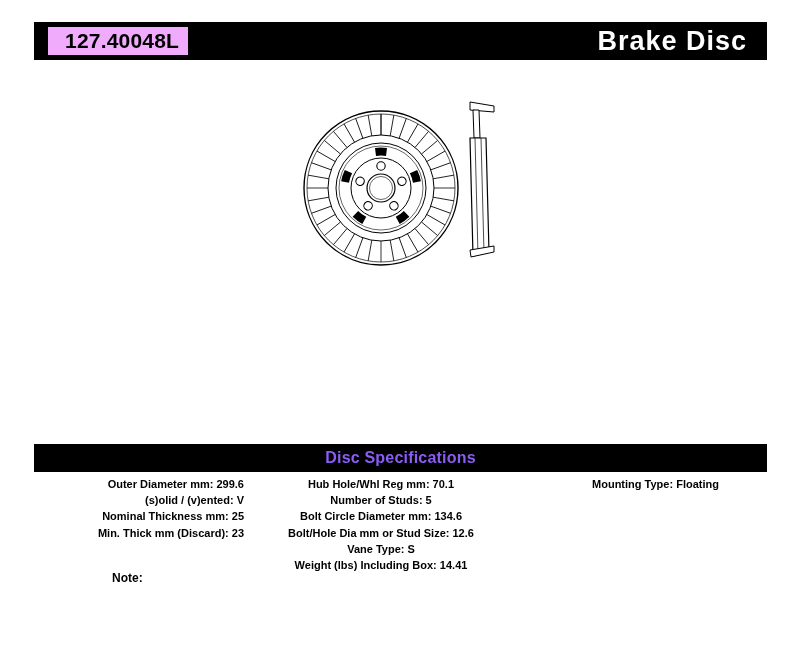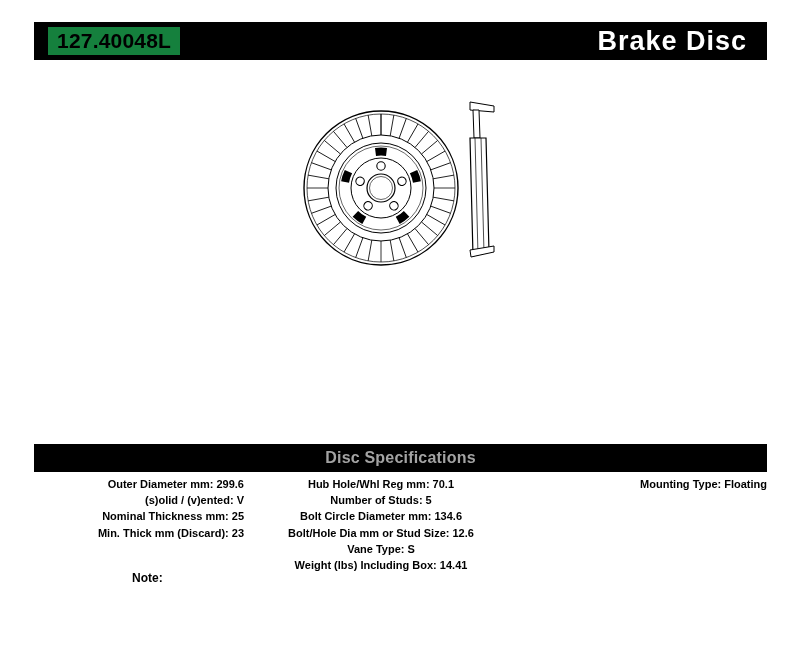--- a/index.html
+++ b/index.html
@@ -31,26 +31,26 @@
     width: 733px;
     height: 38px;
     background: #000000;
     display: flex;
     align-items: center;
     justify-content: space-between;
     box-sizing: border-box;
     padding: 0 14px;
   }
   .header-left {
-    background: #15803d;
+    background: #f0abfc;
     color: #000000;
     font-size: 21px;
     font-weight: bold;
     letter-spacing: 0.2px;
-    padding: 3px 9px 4px 9px;
+    padding: 3px 9px 4px 17px;
     line-height: 1;
   }
   .header-right {
     color: #ffffff;
     font-size: 27px;
     font-weight: bold;
     letter-spacing: 1.0px;
     padding-right: 6px;
   }
 
@@ -65,21 +65,21 @@
   .drawing svg { display: block; }
 
   
   .specs-bar {
     position: absolute;
     left: 34px;
     top: 444px;
     width: 733px;
     height: 28px;
     background: #000000;
-    color: #a3a3a3;
+    color: #8b5cf6;
     font-size: 16px;
     font-weight: bold;
     display: flex;
     align-items: center;
     justify-content: center;
     letter-spacing: 0.2px;
   }
 
   
   .specs-body {
@@ -100,31 +100,31 @@
     text-align: right;
   }
   .col-mid {
     left: 222px;
     width: 250px;
     text-align: center;
   }
   .col-right {
     left: 510px;
     width: 223px;
-    text-align: right;
+    text-align: center;
   }
   .spec-line {
     line-height: 16.2px;
     white-space: nowrap;
   }
 
   
   .note {
     position: absolute;
-    left: 100px;
+    left: 80px;
     top: 571px;
     font-size: 12px;
     font-weight: bold;
     padding-left: 32px;
   }
 </style>
 </head>
 <body>
 
 <div class="page">

